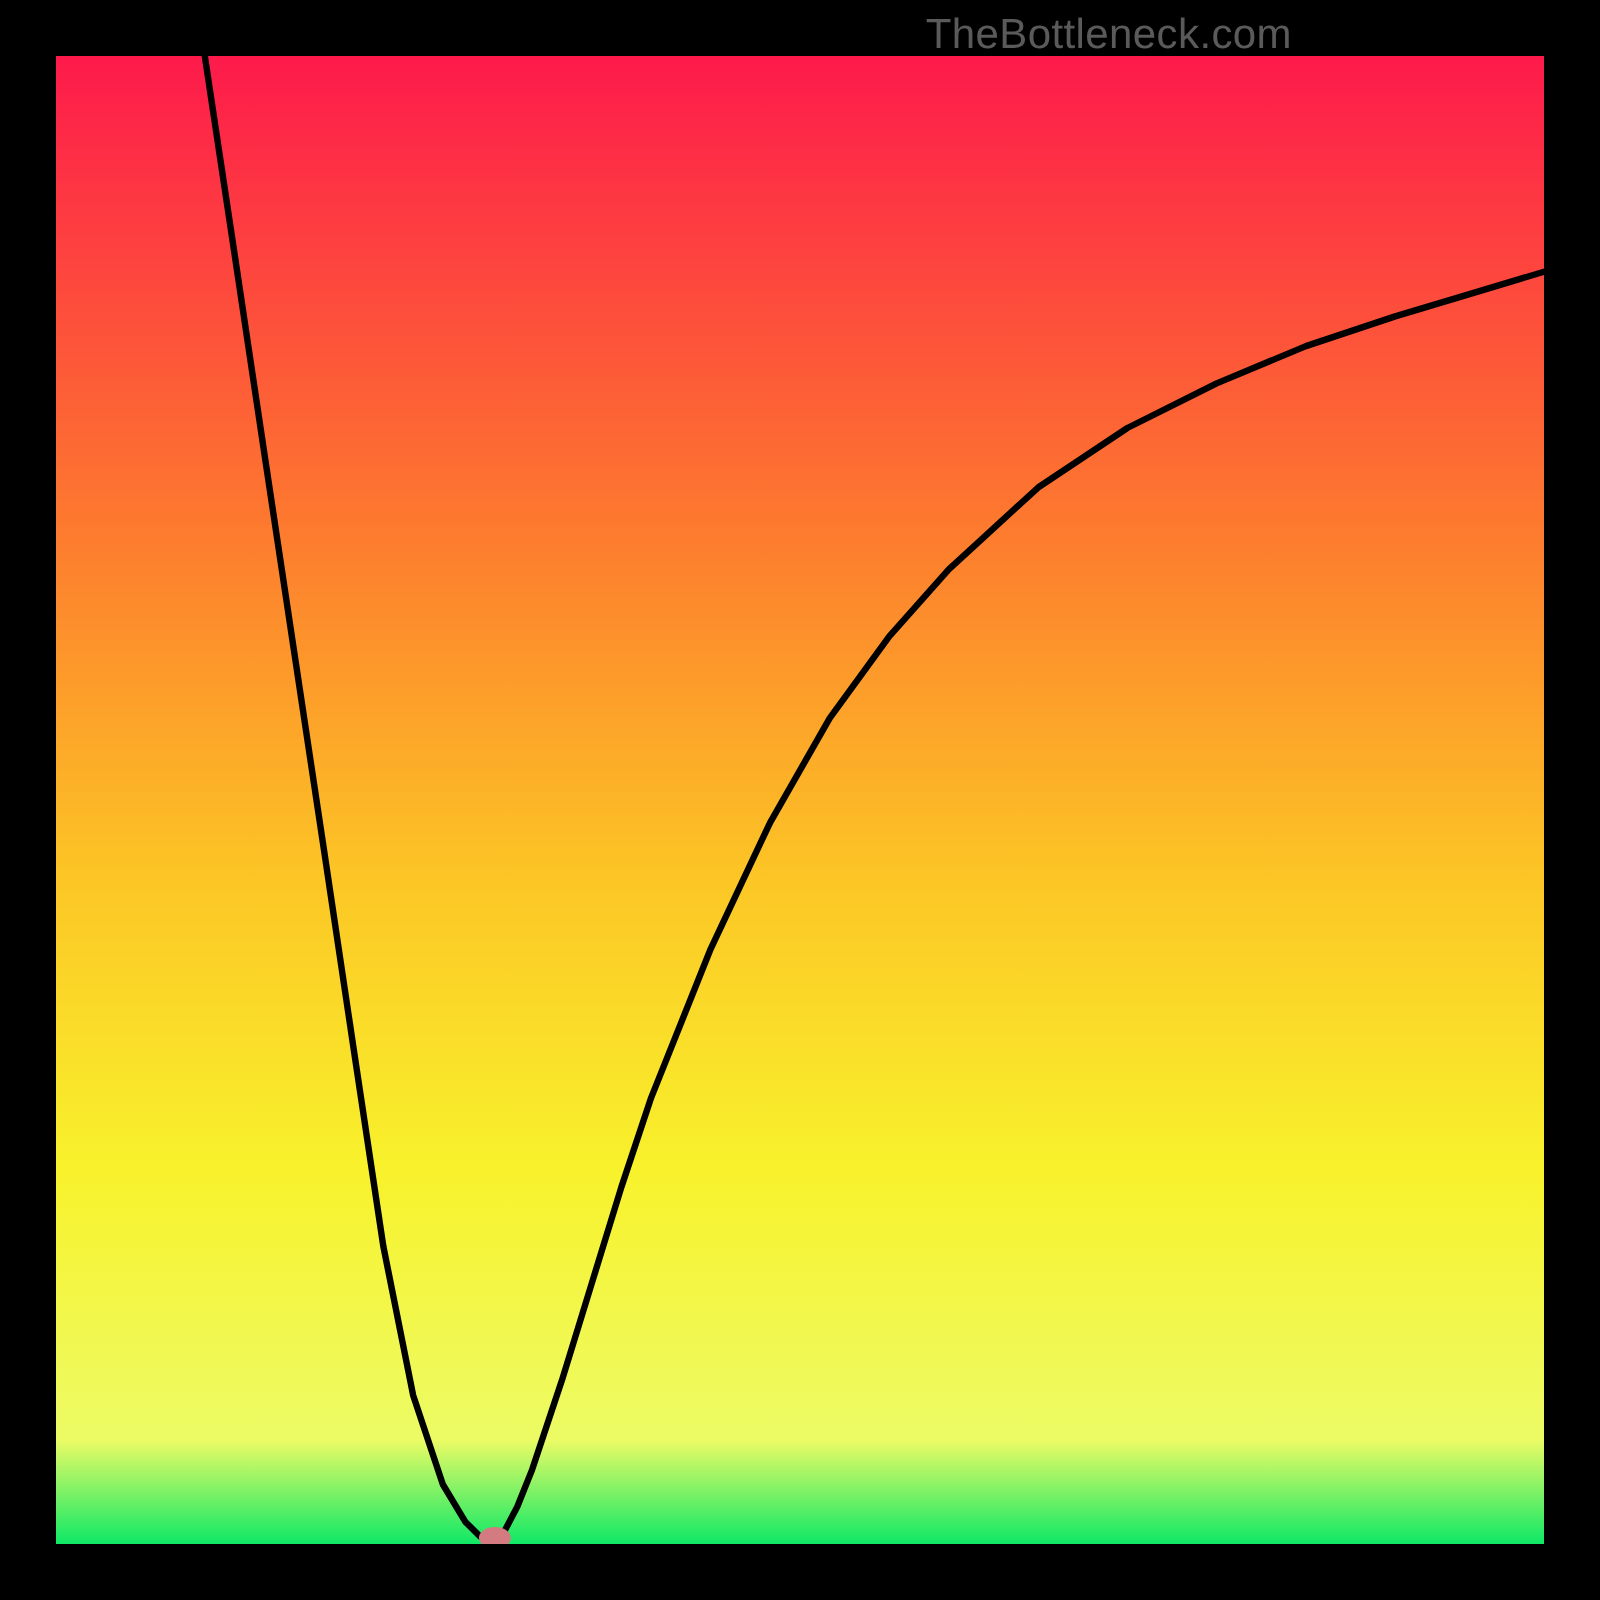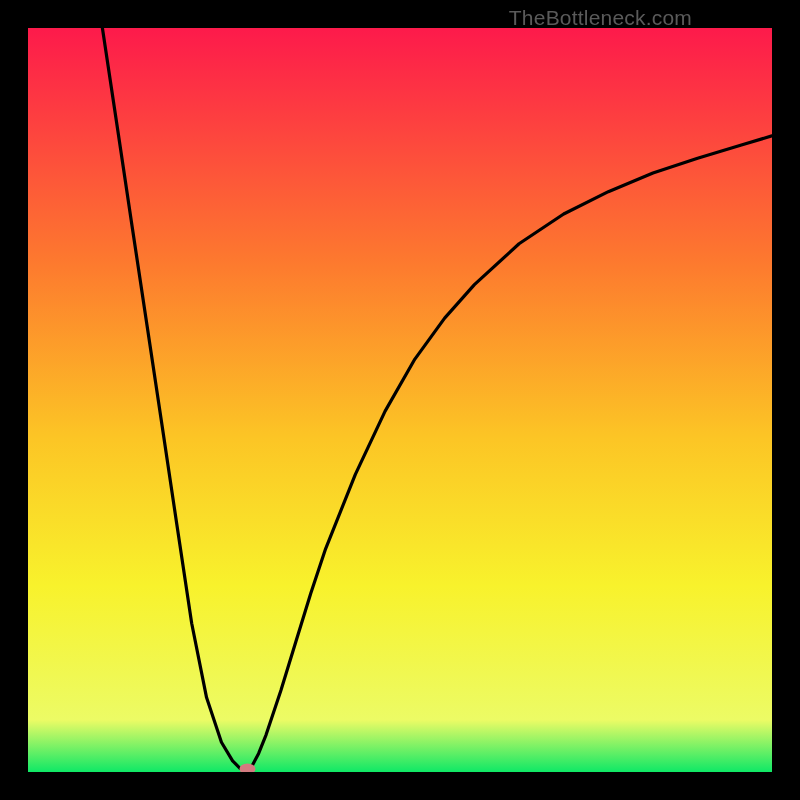--- a/index.html
+++ b/index.html
@@ -8,21 +8,20 @@
     width: 800px;
     height: 800px;
     background: #000;
     font-family: Arial, Helvetica, sans-serif;
   }
   .outer {
     position: relative;
     width: 660px;
     height: 800px;
     background: #000;
-    padding-left: 46px;
   }
   .plot {
     position: absolute;
     left: 28px;
     top: 28px;
     width: 744px;
     height: 744px;
     overflow: hidden;
   }
   .watermark {

